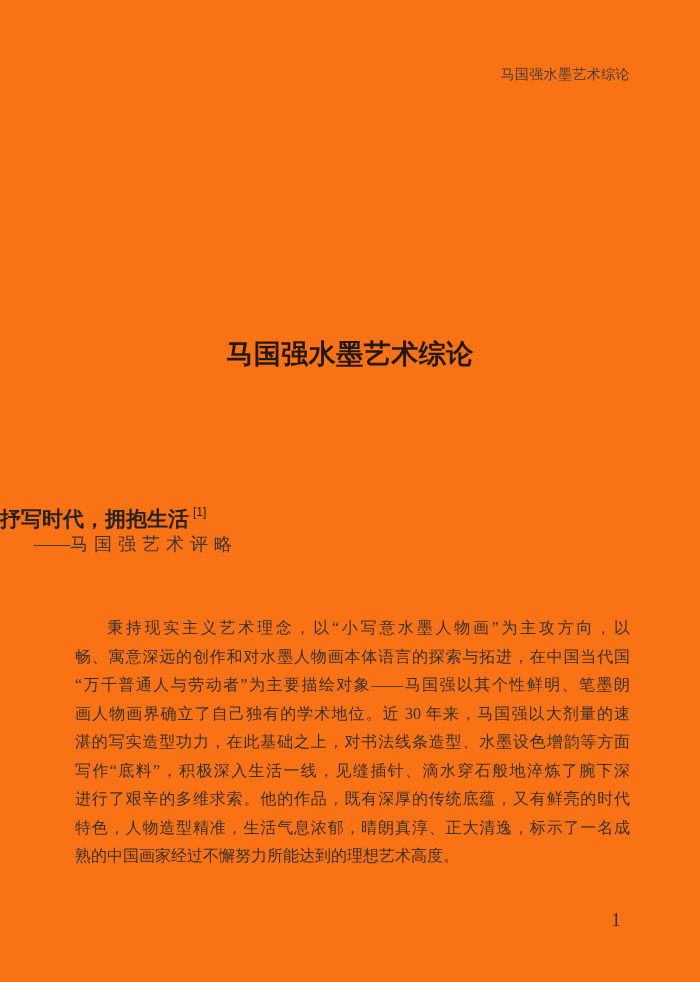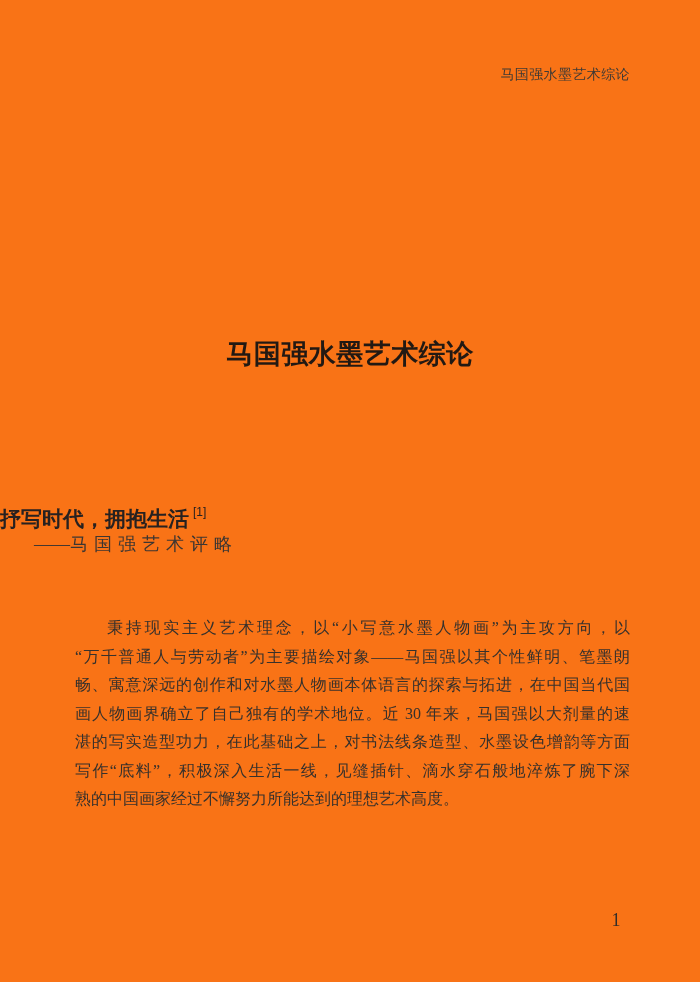--- a/index.html
+++ b/index.html
@@ -125,23 +125,25 @@
   <div class="section-heading">
     <span>抒写时代，拥抱生活</span><sup>[1]</sup>
   </div>
 
   <div class="byline-row">
     <span class="byline"><span class="byline-dash">——</span><span class="byline-name">马国强艺术评略</span></span>
   </div>
 
   <div class="body-text">
     <div class="body-line first">秉持现实主义艺术理念，以“小写意水墨人物画”为主攻方向，以</div>
+    <div class="body-line">畅、寓意深远的创作和对水墨人物画本体语言的探索与拓进，在中国当代国</div>
     <div class="body-line">“万千普通人与劳动者”为主要描绘对象——马国强以其个性鲜明、笔墨朗</div>
-    <div class="body-line">畅、寓意深远的创作和对水墨人物画本体语言的探索与拓进，在中国当代国</div>
     <div class="body-line">画人物画界确立了自己独有的学术地位。近 30 年来，马国强以大剂量的速</div>
     <div class="body-line">湛的写实造型功力，在此基础之上，对书法线条造型、水墨设色增韵等方面</div>
     <div class="body-line">写作“底料”，积极深入生活一线，见缝插针、滴水穿石般地淬炼了腕下深</div>
+    <div class="body-line">进行了艰辛的多维求索。他的作品，既有深厚的传统底蕴，又有鲜亮的时代</div>
+    <div class="body-line">特色，人物造型精准，生活气息浓郁，晴朗真淳、正大清逸，标示了一名成</div>
     <div class="body-line last">熟的中国画家经过不懈努力所能达到的理想艺术高度。</div>
   </div>
 
   <div class="page-number">1</div>
 
 </div>
 
 </body></html>

